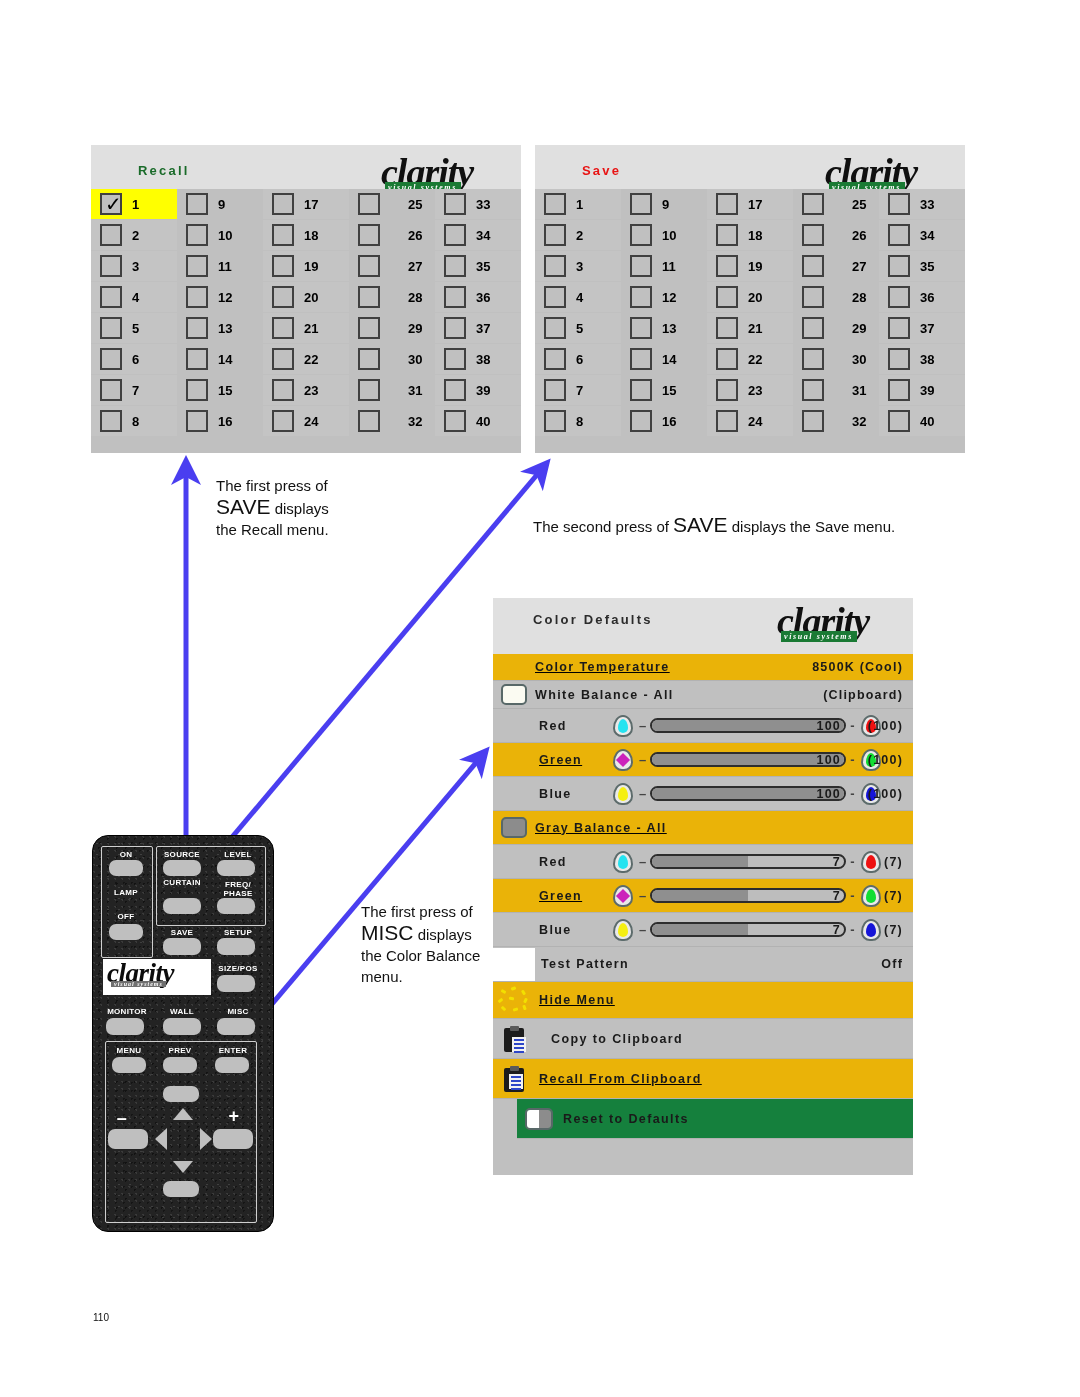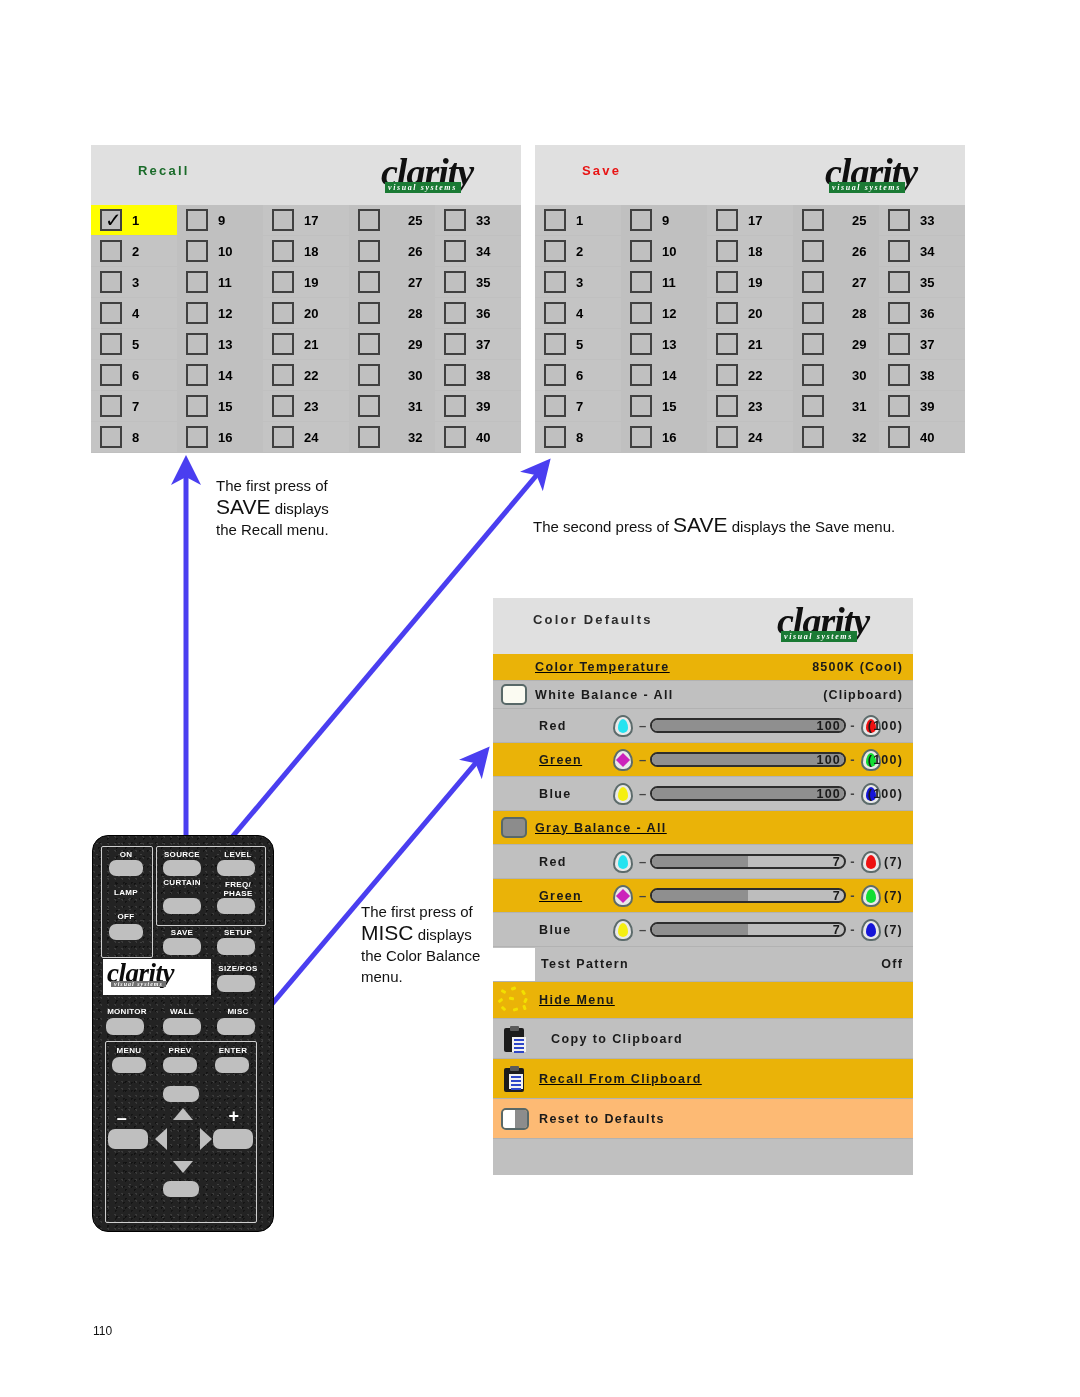--- a/index.html
+++ b/index.html
@@ -9,21 +9,21 @@
     font-family:"Liberation Sans", sans-serif;
     position:relative;
     overflow:hidden;
   }
   .page{position:absolute;inset:0;}
 
   
   .osd{position:absolute;background:#c0c0c0;}
   .osd-header{
     background:#e0e0e0;
-    height:60px;
+    height:44px;
     position:relative;
   }
   .osd-title{
     position:absolute;left:47px;top:18px;
     font-size:13px;font-weight:bold;letter-spacing:2.2px;
   }
   .osd-title.recall{color:#1a6b2a;}
   .osd-title.save{color:#e81414;}
   .osd-title.cb{color:#2b2b2b;}
 
@@ -227,21 +227,21 @@
   }
   .rlogo .v{
     position:absolute;left:8px;top:22px;background:#6f6f6f;color:#fff;
     font-family:"Liberation Serif", serif;font-style:italic;font-weight:bold;
     font-size:6px;letter-spacing:1px;padding:0 3px;
   }
   .tri{position:absolute;width:0;height:0;}
 
   .pagenum{
     position:absolute;left:93px;top:1312px;
-    font-size:12px;color:#111;margin-top:12px;
+    font-size:10px;color:#111;
   }
   svg.arrows{position:absolute;left:0;top:0;width:1080px;height:1397px;pointer-events:none;}
 </style>
 </head>
 <body>
 
 <div class="page">
 
   <div class="osd" style="left:91px;top:145px;width:430px;height:308px;">
     <div class="osd-header">
@@ -837,21 +837,21 @@
               <i></i>
               <i></i>
               <i></i>
               <i></i>
             </span>
           </div>
       </div>
       <span class="cb-label" style="margin-left:2px;">Recall From Clipboard</span>
     </div>
 
-    <div class="cbrow" style="height:39px;background:#fdba74;">
+    <div class="cbrow" style="height:39px;background:#15803d;margin-left:24px;">
       <div class="cb-ico" style="width:44px;">
         <div class="ico-reset">
             <span class="l"></span>
             <span class="r"></span>
           </div>
       </div>
       <span class="cb-label" style="margin-left:2px;">Reset to Defaults</span>
     </div>
   </div>
 

